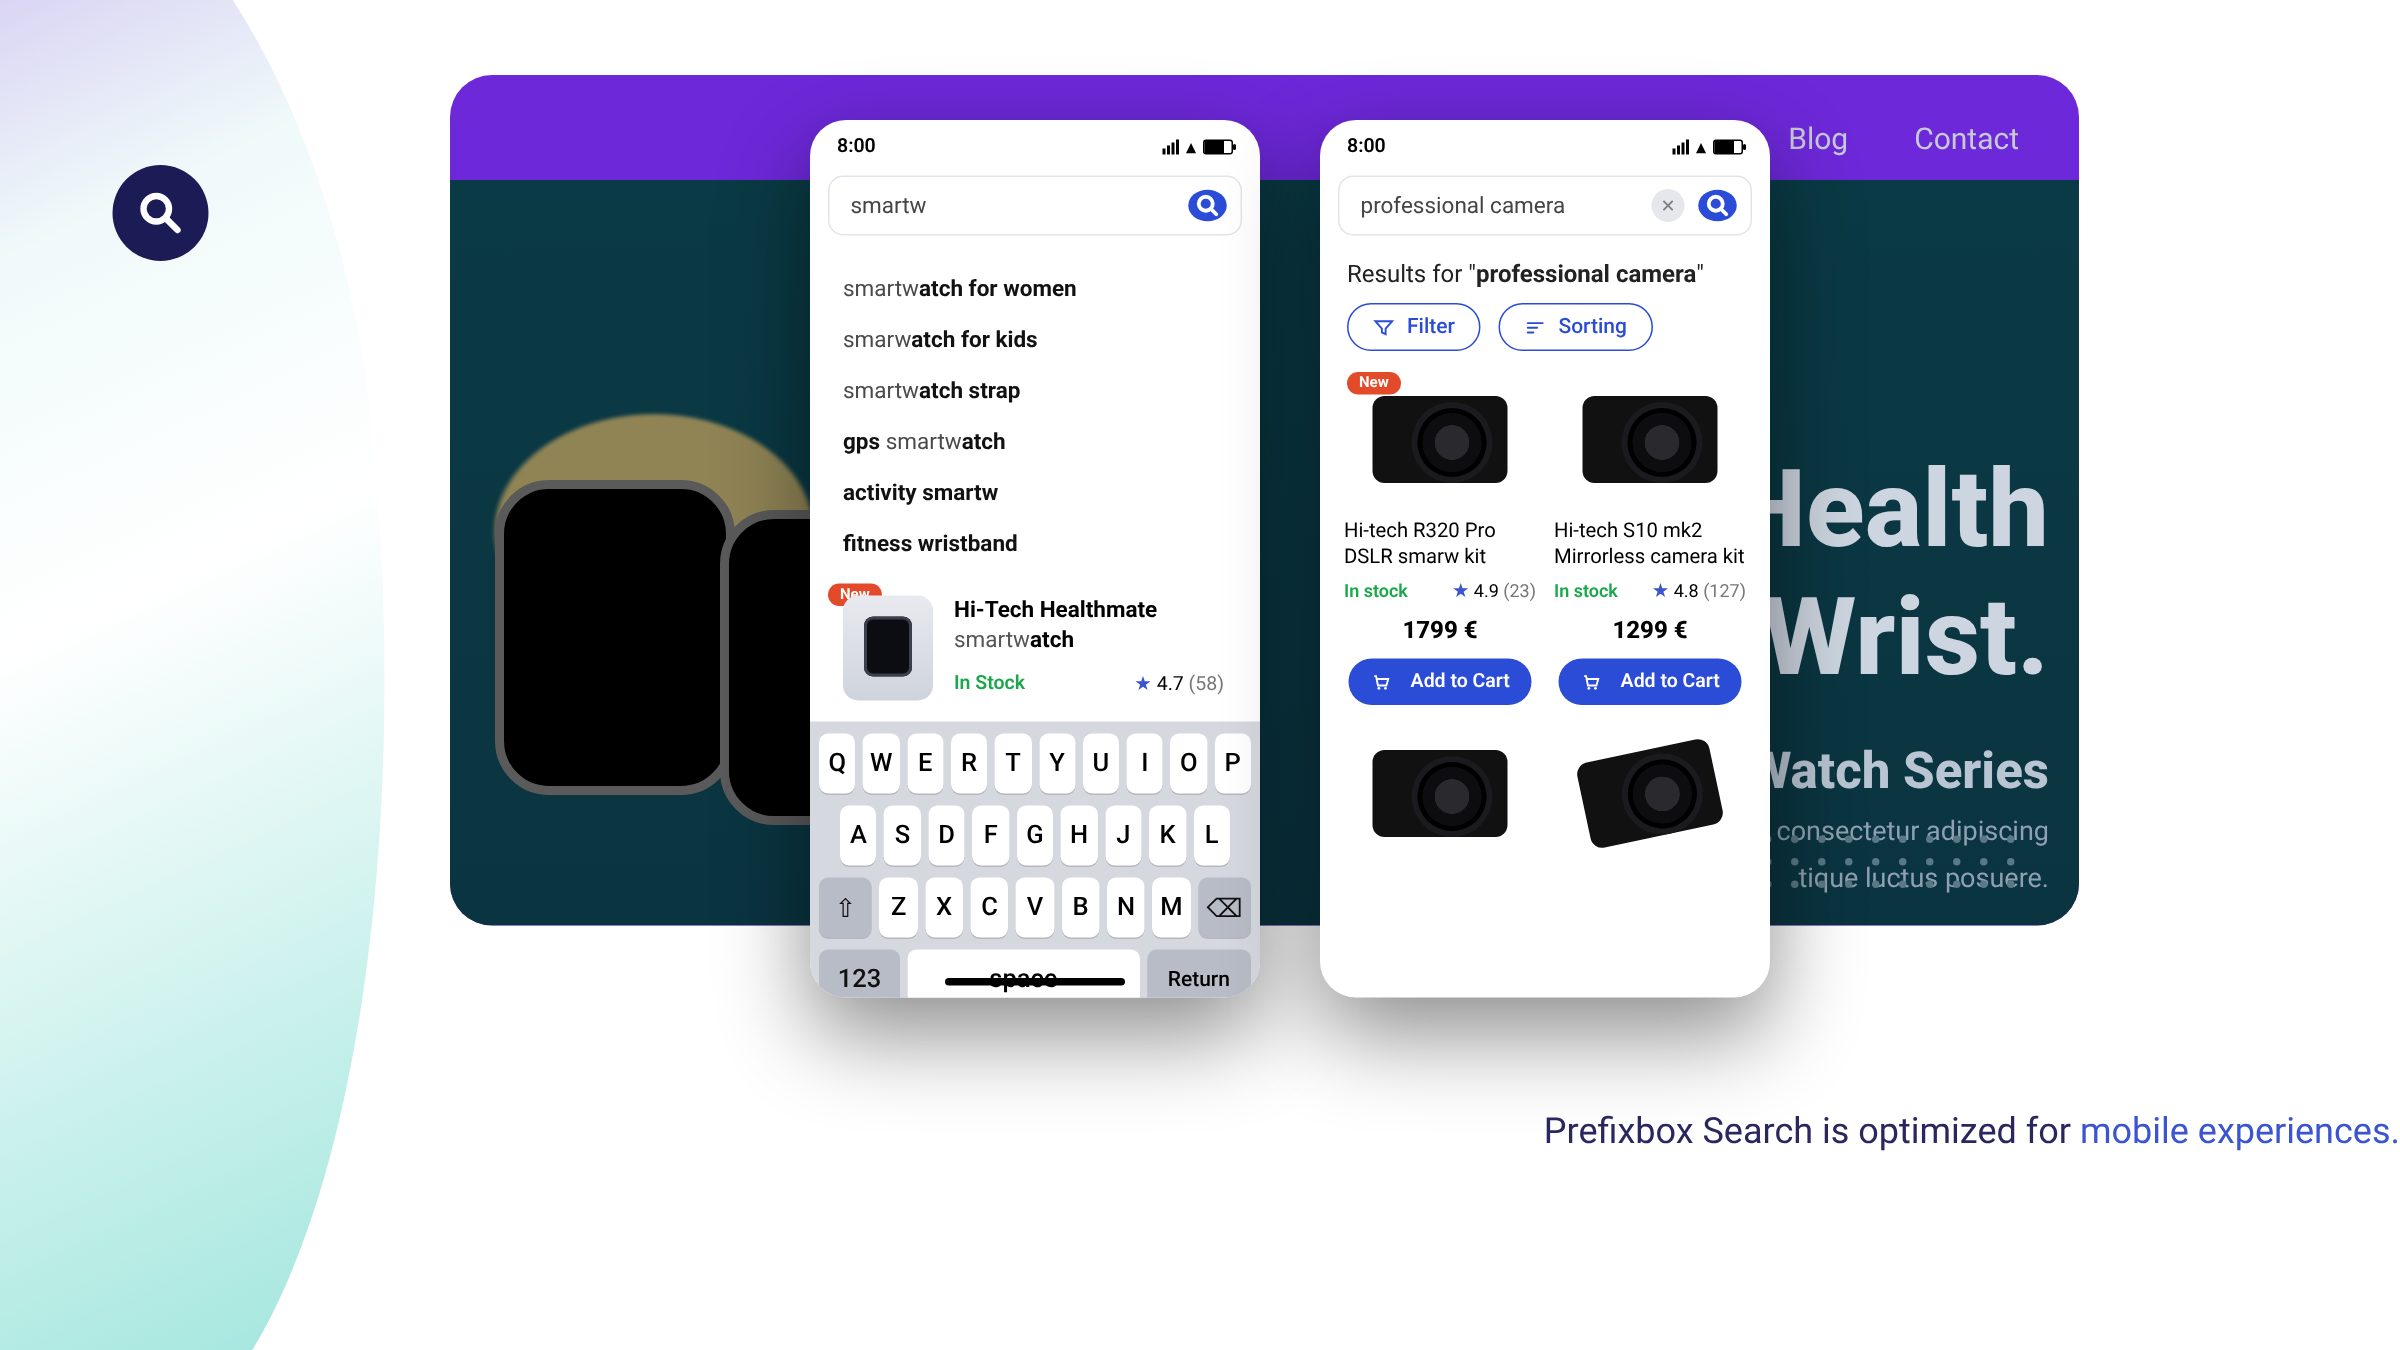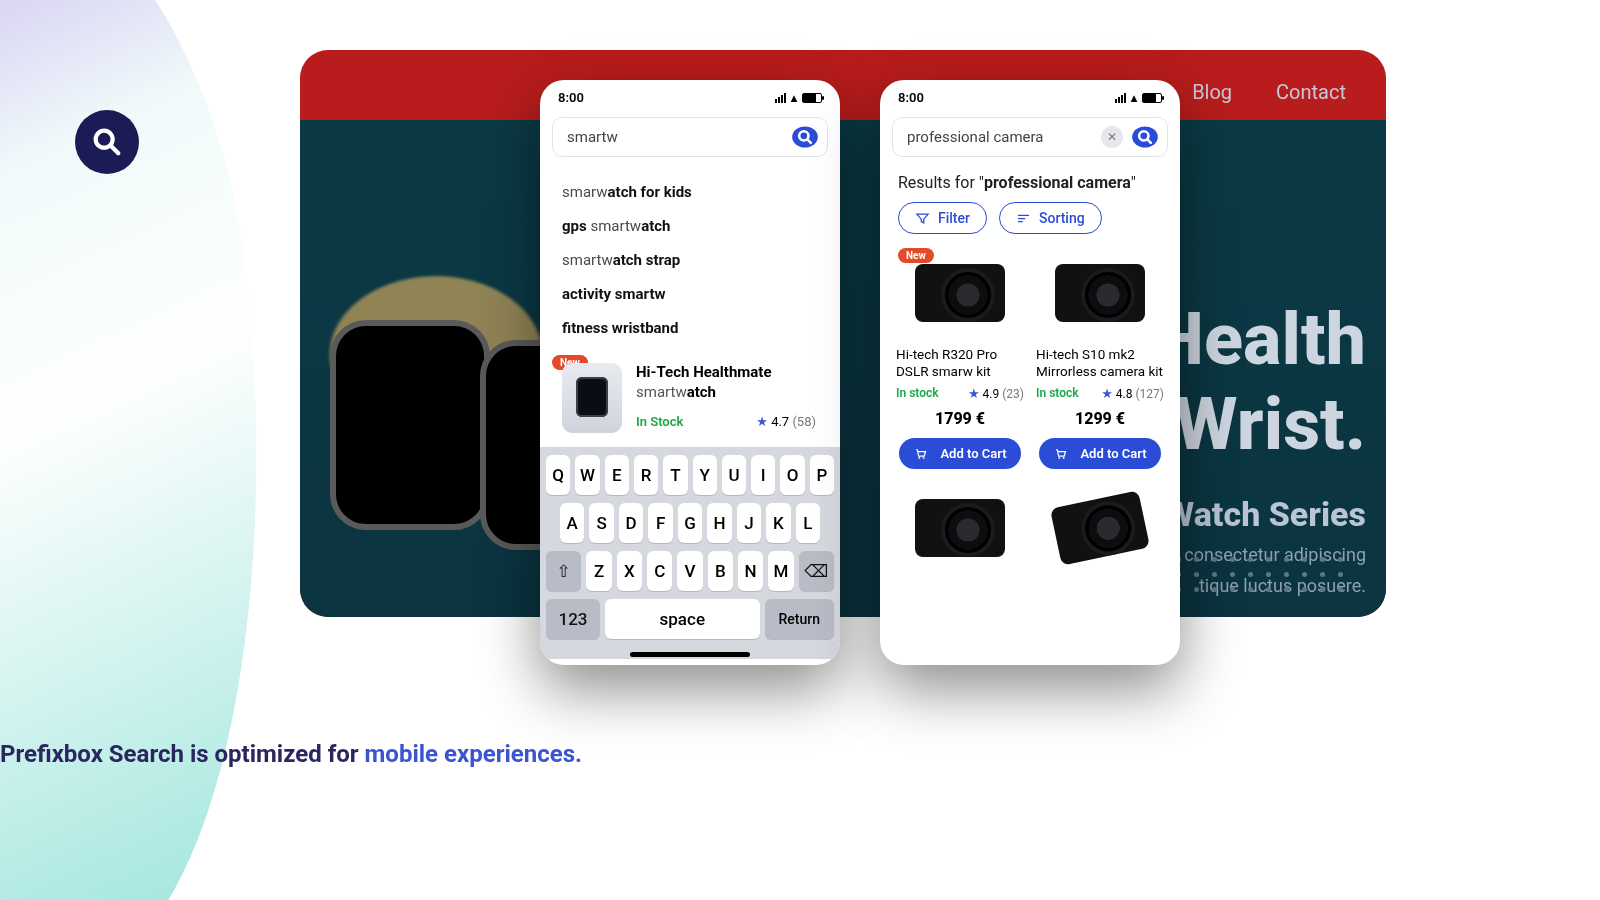--- a/index.html
+++ b/index.html
@@ -1,20 +1,20 @@
 <!DOCTYPE html>
 <html><head>
 <meta charset="utf-8">
 <style>
 *{box-sizing:border-box;margin:0;padding:0;font-family:-apple-system,BlinkMacSystemFont,"Segoe UI",Roboto,sans-serif;}
 body{width:1600px;height:900px;background:#fff;position:relative;overflow:hidden;}
 .bg-blob{position:absolute;width:480px;height:1100px;left:-220px;top:-120px;background:linear-gradient(160deg,#c6b4ee 5%,#f0fafa 30%,#ffffff 50%,#a9e8e0 90%);border-radius:50% 50% 50% 50% / 60% 40% 60% 40%;transform:rotate(-5deg);}
 .logo-badge{position:absolute;left:75px;top:110px;width:64px;height:64px;border-radius:50%;background:#1b1b55;display:flex;align-items:center;justify-content:center;}
 .logo-badge svg{width:34px;height:34px;}
-.stage{position:absolute;left:300px;top:50px;width:1086px;height:567px;border-radius:28px;overflow:hidden;background:#b91c1c;text-decoration:underline;}
+.stage{position:absolute;left:300px;top:50px;width:1086px;height:567px;border-radius:28px;overflow:hidden;background:#6d28d9;text-decoration:underline;}
 .stage-nav{position:absolute;right:40px;top:30px;display:flex;gap:44px;color:#c7c9d6;font-size:20px;}
 .hero-bg{position:absolute;inset:0;top:70px;background:linear-gradient(180deg,#0a3a45 0%,#0a3440 100%);}
 .hero-bg::before{content:"";position:absolute;left:10px;top:90px;width:420px;height:360px;background:radial-gradient(ellipse at 30% 40%,#c9a55e 0%,#c9a55e 25%,transparent 26%),radial-gradient(ellipse at 70% 55%,#2a5058 0%,#2a5058 25%,transparent 26%);opacity:.7;filter:blur(1px);}
 .watch{position:absolute;width:160px;height:210px;border-radius:36px;background:#000;border:6px solid #5a5a5a;}
 .watch1{left:30px;top:200px;}
 .watch2{left:180px;top:220px;}
 .hero-text{position:absolute;right:20px;top:180px;color:#cdd5e0;text-align:right;}
 .hero-text h1{font-size:72px;font-weight:800;line-height:1.1;color:#cdd5e0;}
 .hero-sub{font-size:34px;font-weight:800;color:#b9c5d2;margin-top:30px;}
 .hero-p{font-size:18px;color:#8fa0b0;margin-top:10px;max-width:420px;margin-left:auto;}
@@ -67,21 +67,21 @@
 .cardimg{width:120px;height:90px;display:flex;align-items:center;justify-content:center;position:relative;}
 .cambody{width:90px;height:58px;background:#111;border-radius:8px;position:relative;}
 .lens{position:absolute;width:46px;height:46px;border-radius:50%;background:radial-gradient(circle,#2a2a2e 0 35%,#0d0d10 36% 60%,#000 61%);left:30px;top:8px;box-shadow:0 0 0 4px #1a1a1f;}
 .cardtitle{font-size:13.5px;text-align:left;width:100%;margin-top:8px;line-height:1.25;}
 .cardmeta{display:flex;justify-content:space-between;width:100%;font-size:12px;margin-top:6px;align-items:center;}
 .price{font-size:16px;font-weight:800;margin-top:8px;}
 .addbtn{background:#2b4cd6;color:#fff;border:none;border-radius:20px;padding:8px 14px;font-size:13px;font-weight:600;display:flex;align-items:center;gap:12px;margin-top:10px;}
 .addbtn svg{width:15px;height:15px;}
 .tagnew{background:#e24a2a;color:#fff;font-size:10px;font-weight:700;padding:2px 8px;border-radius:10px;position:absolute;left:18px;top:0;}
 .grid2b{display:grid;grid-template-columns:1fr 1fr;gap:12px;padding:14px 16px 0;}
-.caption{position:absolute;left:0;right:0;top:740px;text-align:left;font-size:24px;font-weight:700;color:#2a2660;}
+.caption{position:absolute;left:0;right:0;top:740px;text-align:right;font-size:24px;font-weight:400;color:#2a2660;}
 .caption .em{color:#3b54d1;}
 .homebar{position:absolute;bottom:8px;left:50%;transform:translateX(-50%);width:120px;height:5px;background:#000;border-radius:3px;}
 </style>
 </head>
 <body>
 
 <div class="bg-blob"></div>
 
 <div class="logo-badge">
 <svg viewBox="0 0 24 24" fill="none">
@@ -188,23 +188,24 @@
     <span class="q">smartw</span>
     <span class="go">
       <svg viewBox="0 0 24 24" fill="none">
           <ellipse cx="12" cy="12" rx="11" ry="9" fill="#2b4cd6"></ellipse>
           <circle cx="11" cy="11" r="4" stroke="#fff" stroke-width="2.2"></circle>
           <path d="M14 14l3 3" stroke="#fff" stroke-width="2.2" stroke-linecap="round"></path>
         </svg>
     </span>
   </div>
   <ul class="sugg">
+    <li><span class="pre">smartw</span><span class="m">atch for women</span></li>
     <li><span class="pre">smarw</span><span class="m">atch for kids</span></li>
+    <li><span class="pre">smartw</span><span class="m">atch strap</span></li>
     <li><span class="m">gps </span><span class="pre">smartw</span><span class="m">atch</span></li>
-    <li><span class="pre">smartw</span><span class="m">atch strap</span></li>
     <li><span class="m">activity smartw</span></li>
     <li><span class="m">fitness wristband</span></li>
   </ul>
   <div class="prodrow">
     <div class="new-badge">
       <span class="tag">New</span>
       <div class="thumb">
           <div class="face"></div>
         </div>
     </div>

